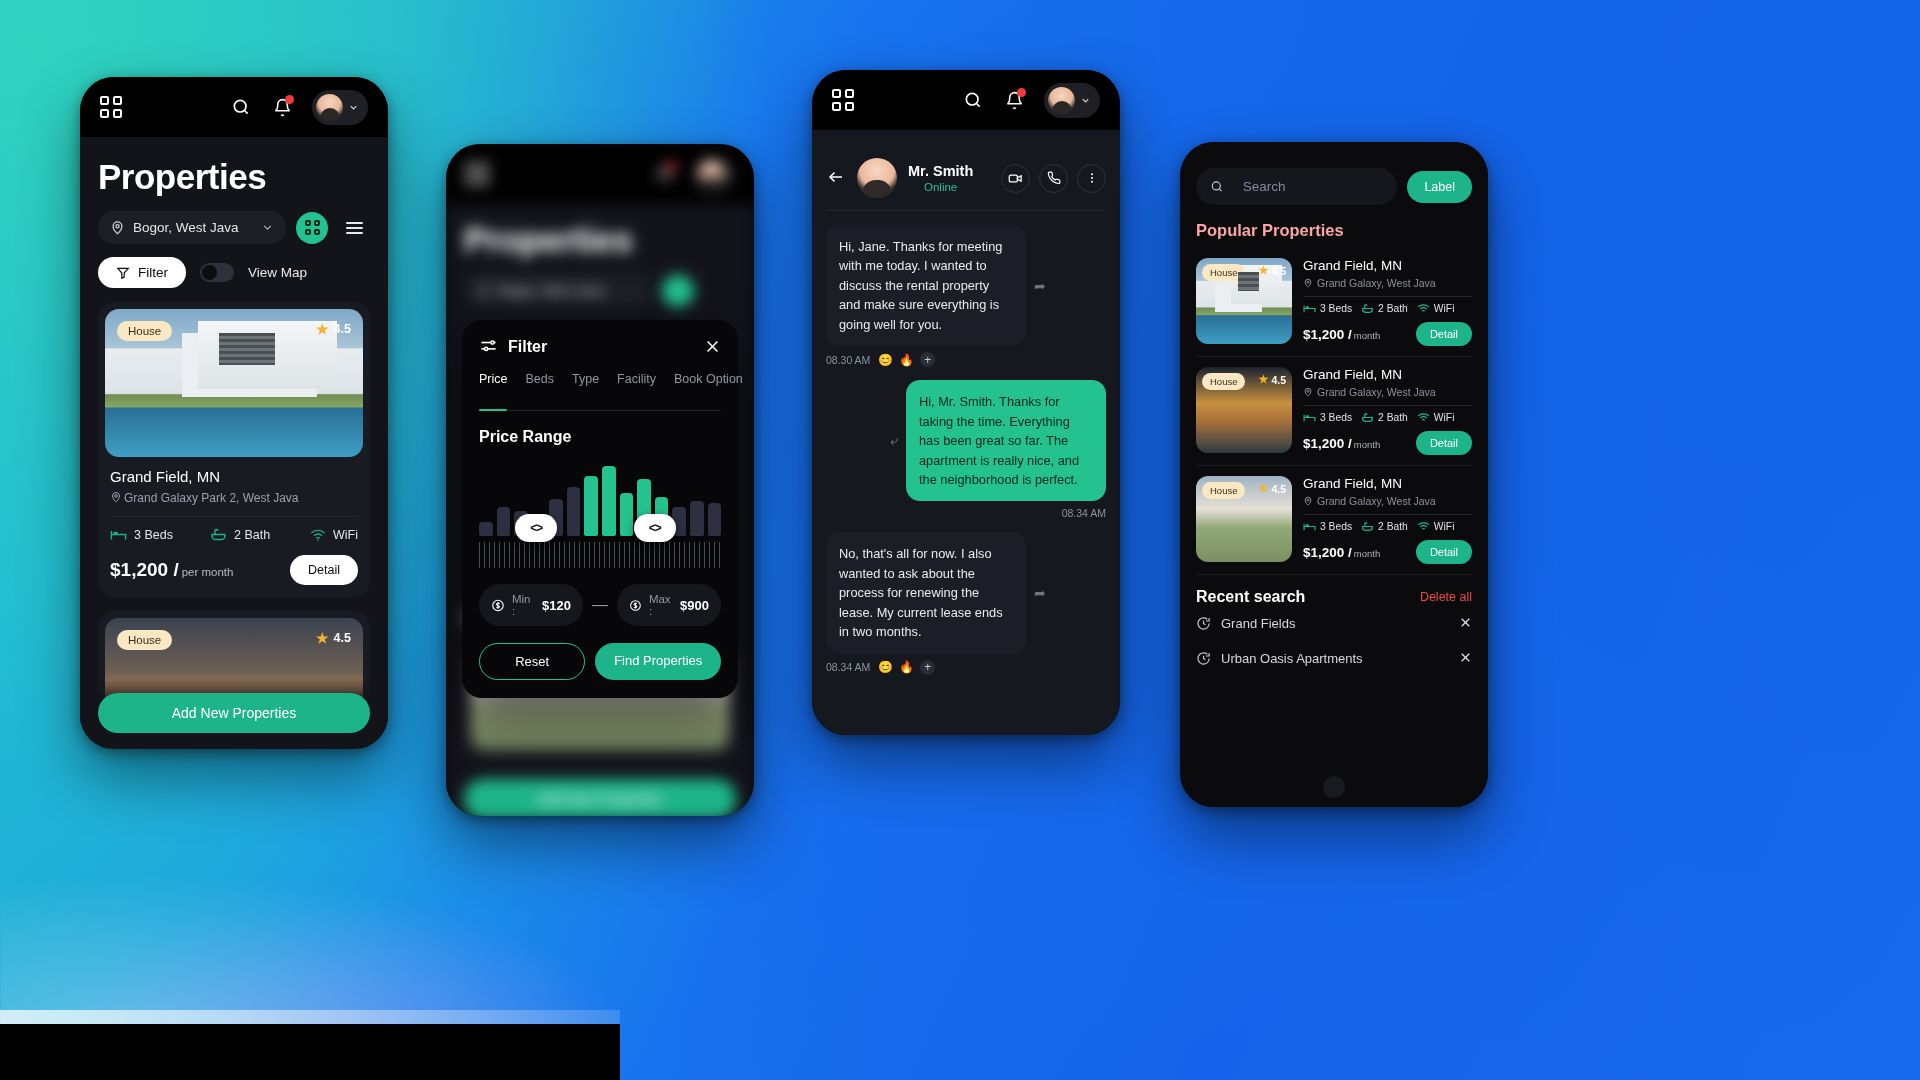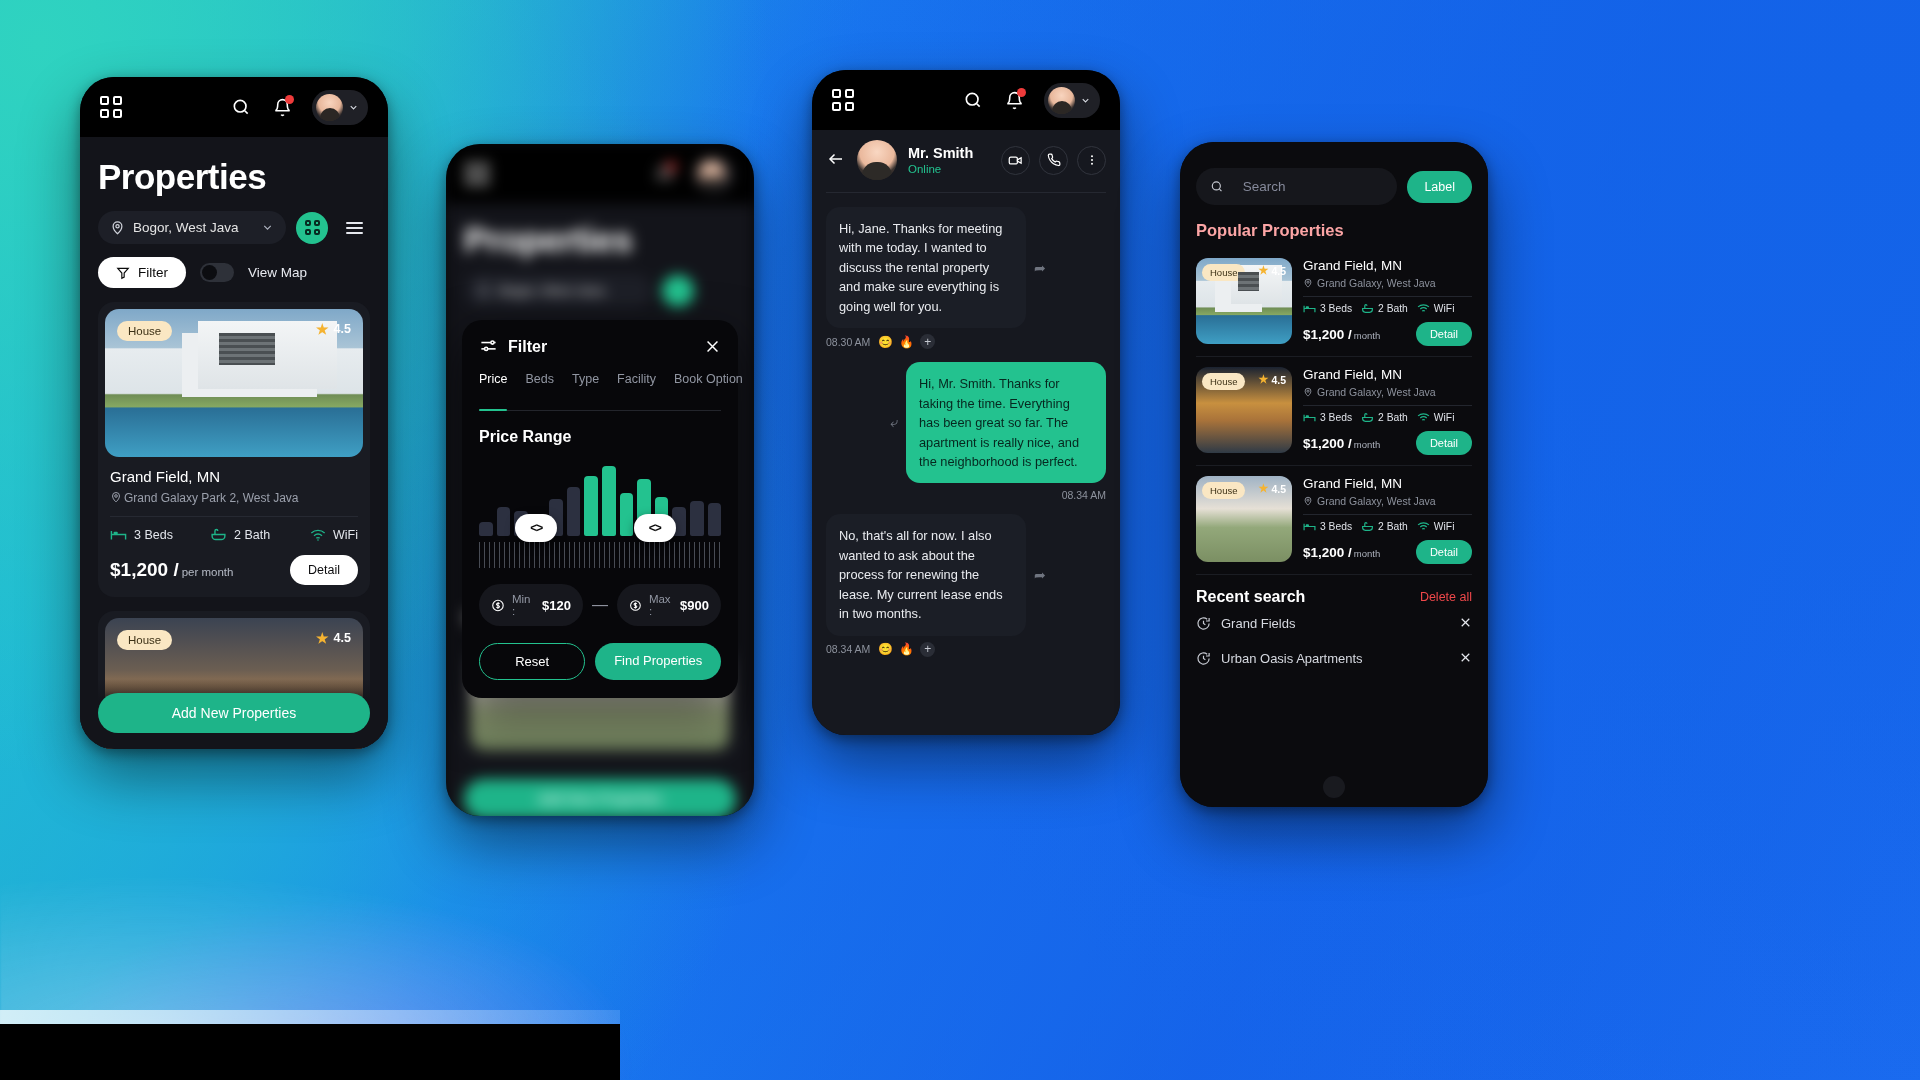--- a/index.html
+++ b/index.html
@@ -174,21 +174,21 @@
   .dash { color:#9196a2; }
   .modal-actions { display:flex; gap:10px; margin-top:17px; }
   .btn-outline { flex:1; border:1px solid #23c28f; color:#fff; font-size:13px;
     border-radius:24px; padding:10px; text-align:center; }
   .btn-fill { flex:1.25; background:#1eb489; color:#fff; font-size:13px; font-weight:500;
     border-radius:24px; padding:10px; text-align:center; }
 
   
   #phone3 { left:812px; top:70px; width:308px; height:665px; }
   #phone3 .body { background:#16181f; height:100%; }
-  .chat-head { display:flex; align-items:center; gap:11px; padding:10px 14px 12px; }
+  .chat-head { display:flex; align-items:center; gap:11px; padding:28px 14px 12px;text-align:center; }
   .back { color:#fff; font-size:20px; line-height:1; }
   .ch-av { width:40px; height:40px; border-radius:50%;
     background:radial-gradient(circle at 50% 30%, #f9d7c2 0%, #eab89c 50%, #3b3330 68%, #241f1d 100%);
     position:relative; overflow:hidden; flex:none;}
   .ch-av::after{content:"";position:absolute;left:50%;top:55%;transform:translateX(-50%);
     width:30px;height:22px;border-radius:14px 14px 4px 4px;background:#2d2a27;}
   .ch-name { color:#fff; font-size:14.5px; font-weight:600; }
   .ch-status { color:#23c28f; font-size:11.5px; margin-top:2px; }
   .ch-actions { margin-left:auto; display:flex; align-items:center; gap:9px; }
   .circ { width:29px; height:29px; border-radius:50%; border:1px solid #31343d;

